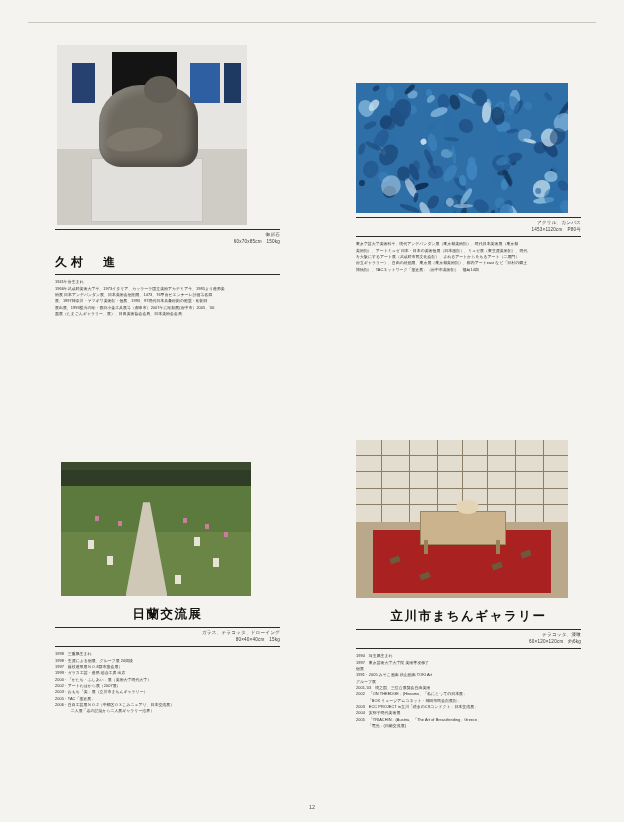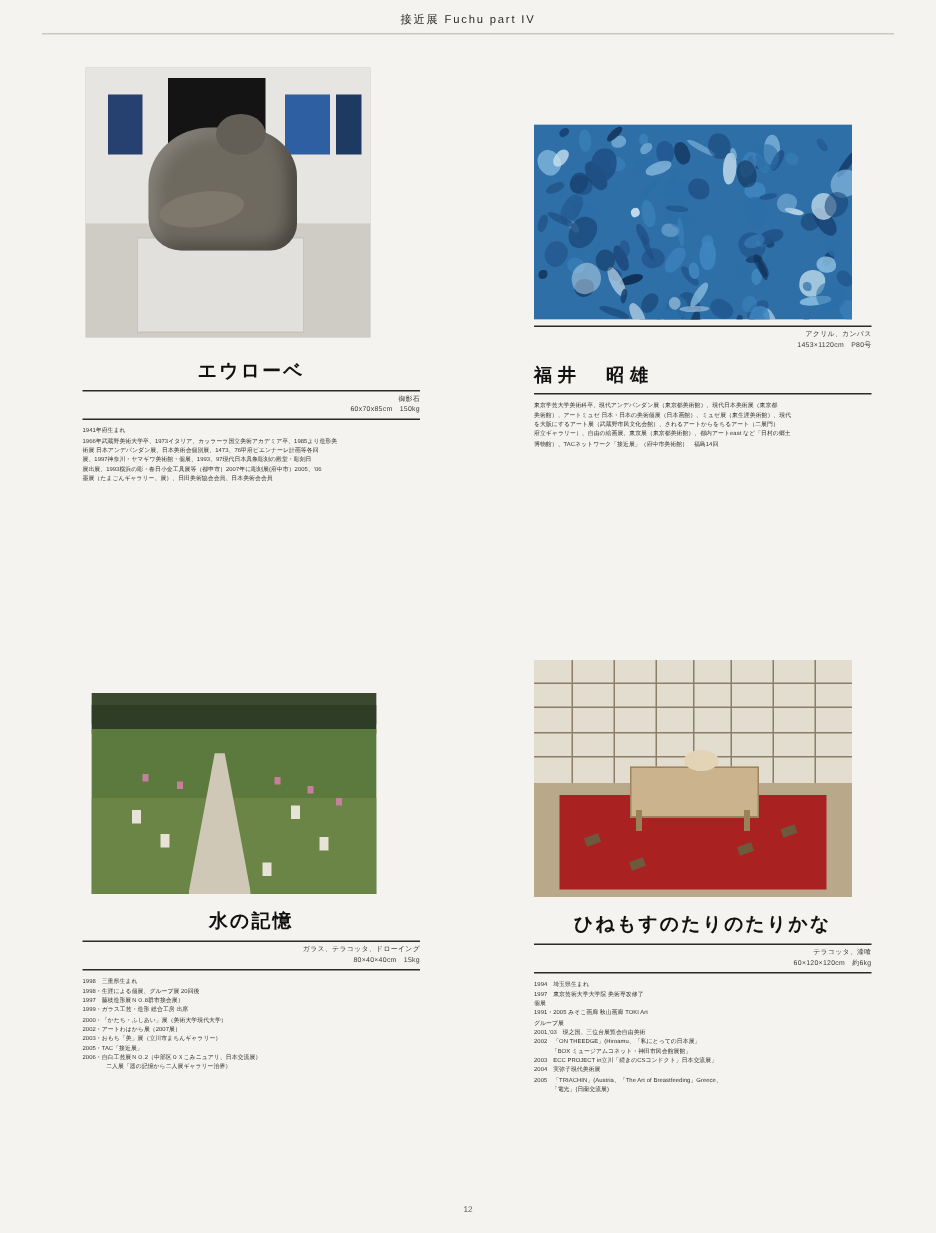--- a/index.html
+++ b/index.html
@@ -157,21 +157,20 @@
   .art4-legs { position:absolute; left:32%; top:63%; width:36%; height:9%; }
   .art4-legs i { position:absolute; width:4px; height:100%; background:#9a8158; }
   .art4-obj { position:absolute; left:47%; top:38%; width:11%; height:9%; background:#e4d4b6; border-radius:50%; }
   .art4-tatami-line { position:absolute; width:10px; height:6px; background:#6d5a3c; transform:rotate(-20deg); }
 </style>
 </head>
 <body>
 
 <div class="page">
 
-  <div class="header">接近展 Fuchu part IV</div>
   <div class="rule-top"></div>
 
   <div class="entry left row1">
     <div class="photo p1">
       <div class="art1-bg"></div>
       <div class="art1-wall"></div>
       <div class="art1-floor"></div>
       <div class="art1-panel a"></div>
       <div class="art1-panel b"></div>
       <div class="art1-panel c"></div>
@@ -180,26 +179,26 @@
           <i class="art1-rb2"></i>
           <i class="art1-rb3"></i>
           <i class="art1-rb4"></i>
           <i class="art1-rb5"></i>
       </div>
       <div class="art1-plinth"></div>
       <div class="art1-fig"></div>
       <div class="art1-head"></div>
       <div class="art1-arm"></div>
     </div>
-    <div class="caption-title">エウローベ</div>
     <div class="cap-rule"></div>
     <div class="medium">
       <div>御影石</div>
       <div>60x70x85cm　150kg</div>
     </div>
+    <div class="artist">久村　進</div>
     <div class="artist-rule"></div>
     <div class="bio">
       <div>1941年府生まれ</div>
       <div>1966年武蔵野美術大学卒、1973イタリア、カッラーラ国立美術アカデミア卒、1985より造形美</div>
       <div>術展 日本アンデパンダン展、日本美術会個別展、1473、76甲府ビエンナーレ計画等各回</div>
       <div>展、1997神奈川・ヤマギワ美術館・個展、1993、97現代日本具象彫刻の殿堂・彫刻日</div>
       <div>展出展、1993横浜の彫・春日小金工具展等（都申市）2007年に彫刻展(府中市）2005、'06</div>
       <div>墨展（たまごんギャラリー、展）、日田美術協会会員、日本美術会会員</div>
     </div>
   </div>
@@ -327,21 +326,20 @@
           <div class="mot" style="width: 18.9621px; height: 19.3074px; left: 88.8893%; top: 80.6747%; background: rgb(43, 110, 168); opacity: 0.57; transform: rotate(91deg);"></div>
           <div class="mot" style="width: 19.807px; height: 4.2811px; left: 45.9705%; top: 92.8228%; background: rgb(201, 225, 240); opacity: 0.49; transform: rotate(0deg);"></div>
           <div class="mot" style="width: 13.2404px; height: 17.8613px; left: 63.5198%; top: 18.834%; background: rgb(15, 45, 82); opacity: 0.57; transform: rotate(163deg);"></div>
         </div>
     </div>
     <div class="cap-rule"></div>
     <div class="medium">
       <div>アクリル、カンバス</div>
       <div>1453×1120cm　P80号</div>
     </div>
-    <div class="artist">福井　昭雄</div>
     <div class="artist-rule"></div>
     <div class="bio">
       <div>東京学芸大学美術科卒、現代アンデパンダン展（東京都美術館）、現代日本美術展（東京都</div>
       <div>美術館）、アートミュゼ 日本・日本の美術個展（日本画館）、ミュゼ展（東生涯美術館）、現代</div>
       <div>を大阪にするアート展（武蔵野市民文化会館）、されるアートからをちるアート（二展門）</div>
       <div>府立ギャラリー）、自由の絵画展、東京展（東京都美術館）、都内アートeast など「日村の郷土</div>
       <div>博物館）、TACネットワーク「接近展」（府中市美術館）　福島14回</div>
     </div>
   </div>
 
@@ -356,21 +354,21 @@
       <div class="art3-mark" style="left:24%; top:70%"></div>
       <div class="art3-mark" style="left:70%; top:56%"></div>
       <div class="art3-mark" style="left:80%; top:72%"></div>
       <div class="art3-mark" style="left:60%; top:84%"></div>
       <div class="art3-pink" style="left:18%; top:40%"></div>
       <div class="art3-pink" style="left:30%; top:44%"></div>
       <div class="art3-pink" style="left:64%; top:42%"></div>
       <div class="art3-pink" style="left:76%; top:46%"></div>
       <div class="art3-pink" style="left:86%; top:52%"></div>
     </div>
-    <div class="caption-title">水の記憶</div>
+    <div class="caption-title">日蘭交流展</div>
     <div class="cap-rule"></div>
     <div class="medium">
       <div>ガラス、テラコッタ、ドローイング</div>
       <div>80×40×40cm　15kg</div>
     </div>
     <div class="artist-rule"></div>
     <div class="bio">
       <div>1998　三重県生まれ</div>
       <div>1998・生涯による個展、グループ展 20回後</div>
       <div>1997　藤枝造形展ＮＯ.8群市接会展）</div>
@@ -405,21 +403,21 @@
       <div class="art4-legs">
           <i style="left:0"></i>
           <i style="right:0"></i>
         </div>
       <div class="art4-obj"></div>
       <div class="art4-tatami-line" style="left:16%; top:74%"></div>
       <div class="art4-tatami-line" style="left:30%; top:84%"></div>
       <div class="art4-tatami-line" style="left:64%; top:78%"></div>
       <div class="art4-tatami-line" style="left:78%; top:70%"></div>
     </div>
-    <div class="caption-title">ひねもすのたりのたりかな</div>
+    <div class="caption-title">立川市まちんギャラリー</div>
     <div class="cap-rule"></div>
     <div class="medium">
       <div>テラコッタ、漆喰</div>
       <div>60×120×120cm　約6kg</div>
     </div>
     <div class="artist-rule"></div>
     <div class="bio">
       <div>1994　埼玉県生まれ</div>
       <div>1997　東京芸術大学大学院 美術専攻修了</div>
       <div>個展</div>

